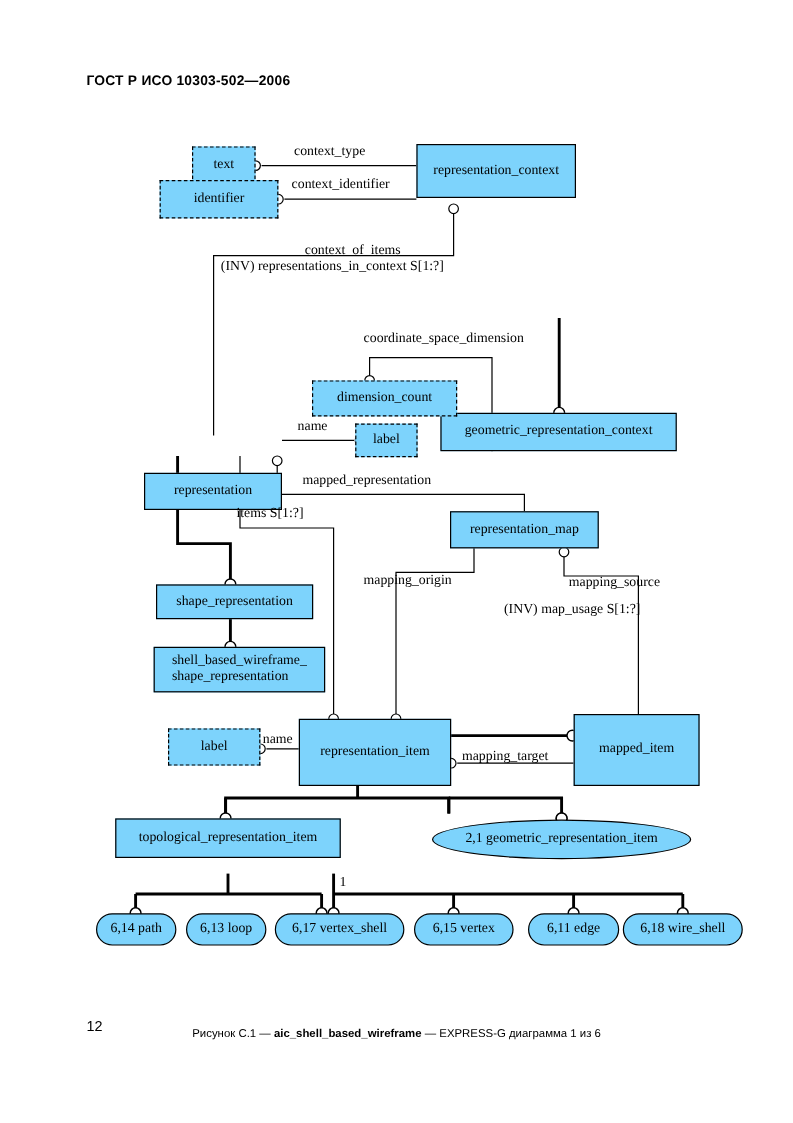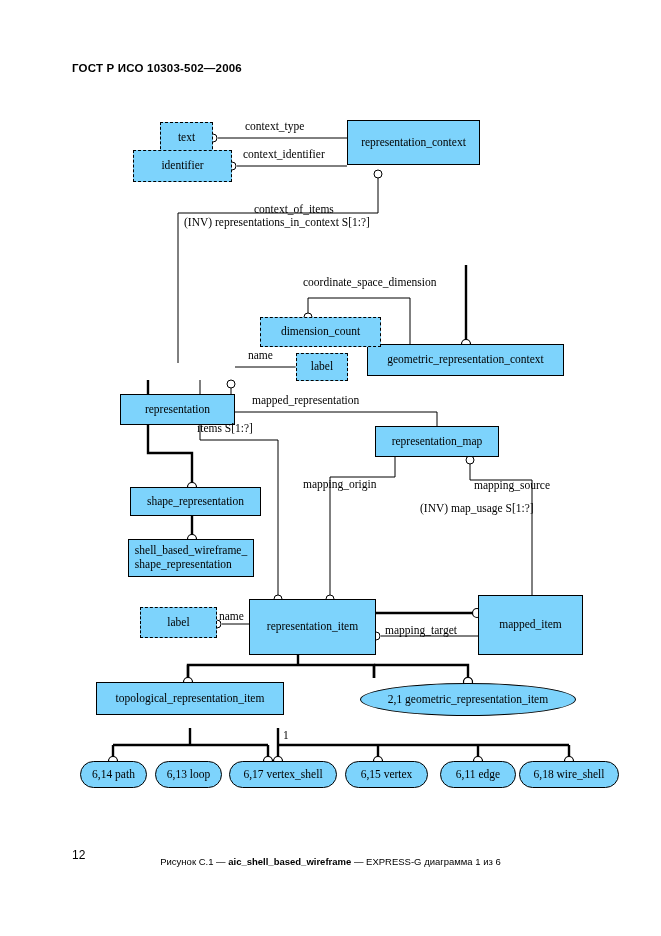--- a/index.html
+++ b/index.html
@@ -157,21 +157,21 @@
     <div class="ent dashed" style="left:260px;top:222px;width:121px;height:30px;">dimension_count</div>
 
     <div class="ent" style="left:120px;top:255px;width:115px;height:31px;margin-top:44px;">representation</div>
 
     <div class="ent dashed" style="left:296px;top:258px;width:52px;height:28px;">label</div>
 
     <div class="ent" style="left:375px;top:331px;width:124px;height:31px;">representation_map</div>
 
     <div class="ent" style="left:130px;top:392px;width:131px;height:29px;">shape_representation</div>
 
-    <div class="ent" style="left:128px;top:444px;width:126px;height:38px;white-space:pre-line;">shell_based_wireframe_
+    <div class="ent" style="left:128px;top:444px;width:143px;height:38px;white-space:pre-line;">shell_based_wireframe_
 shape_representation</div>
 
     <div class="ent dashed" style="left:140px;top:512px;width:77px;height:31px;">label</div>
 
     <div class="ent" style="left:249px;top:504px;width:127px;height:56px;">representation_item</div>
 
     <div class="ent" style="left:478px;top:500px;width:105px;height:60px;">mapped_item</div>
 
     <div class="ent" style="left:96px;top:587px;width:188px;height:33px;">topological_representation_item</div>
 

